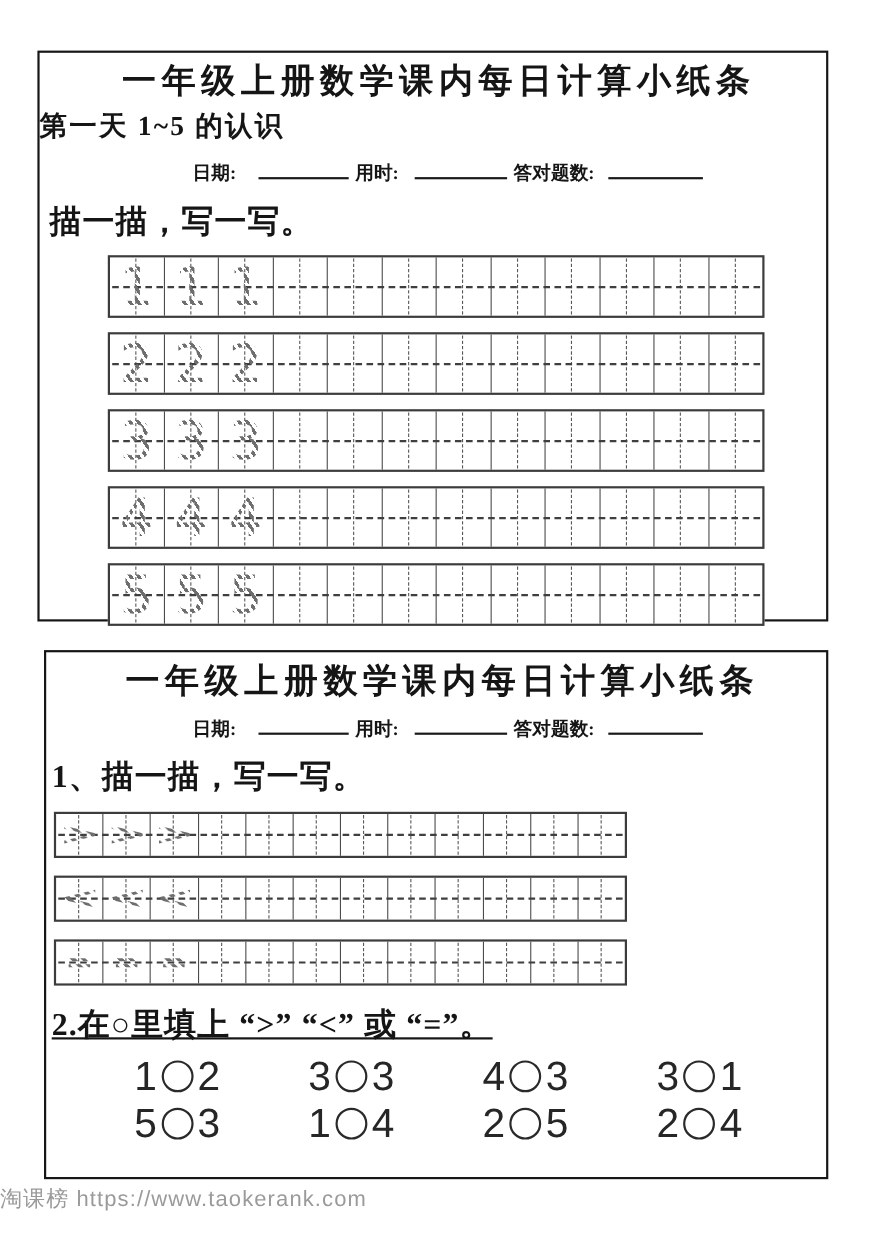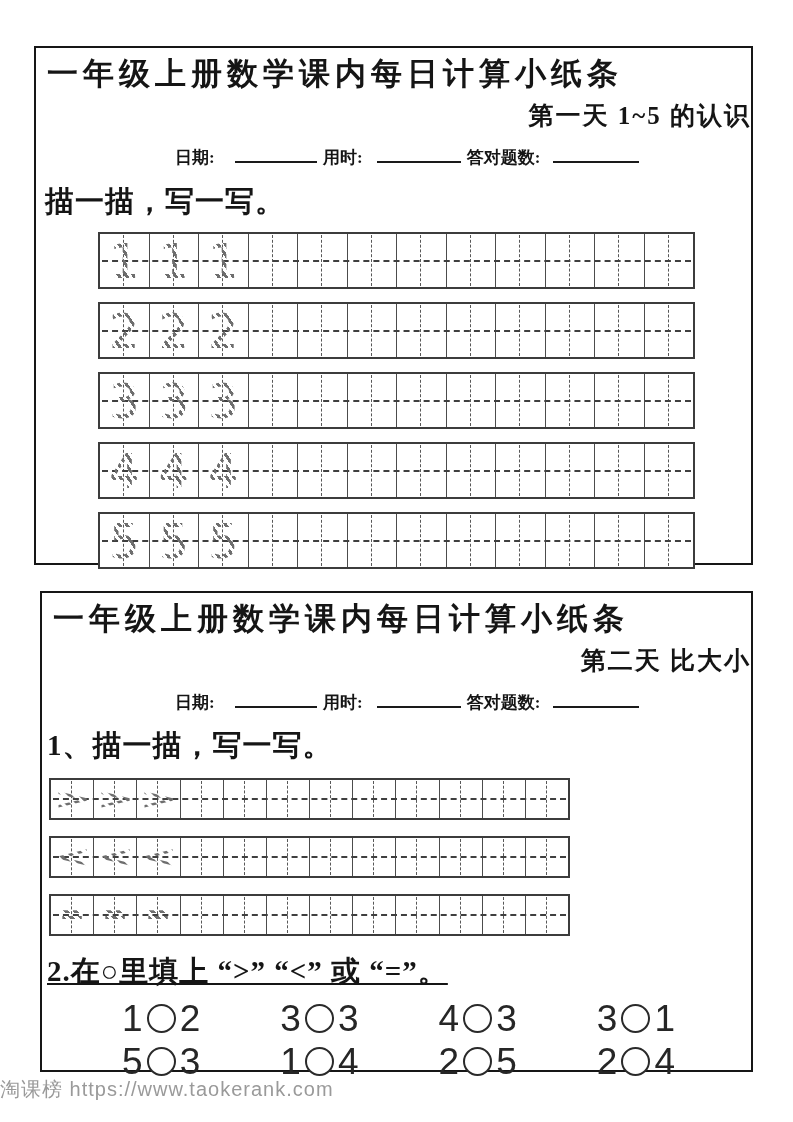--- a/index.html
+++ b/index.html
@@ -6,22 +6,22 @@
   body {
     width:793px; height:1122px; background:#ffffff; position:relative;
     font-family:"Liberation Serif", serif; color:#151515; overflow:hidden;
   }
   .sheet {
     position:absolute; box-sizing:border-box; border:2px solid #161616; background:#fff;
   }
   #sheet1 { left:34px; top:46px;  width:719px; height:519px; }
   #sheet2 { left:40px; top:591px; width:713px; height:481px; }
 
-  .title    { font-size:31px; font-weight:bold; margin-top:9px; letter-spacing:5px; line-height:1.1;padding-left:11px; }
-  .subtitle { text-align:right; font-size:25px; font-weight:bold; margin-top:10px; letter-spacing:2px; line-height:1.2; }
+  .title    { text-align:center; font-size:31px; font-weight:bold; margin-top:9px; letter-spacing:5px; line-height:1.1;padding-left:11px; }
+  .subtitle { text-align:left; font-size:25px; font-weight:bold; margin-top:10px; letter-spacing:2px; line-height:1.2; }
 
   .meta { margin-top:14px; font-size:17px; font-weight:bold; white-space:nowrap; }
   #sheet1 .meta { padding-left:139px; }
   #sheet2 .meta { padding-left:133px; }
   .blank { display:inline-block; height:16px; border-bottom:2px solid #1a1a1a; }
   .blank.b1 { width:82px; margin:0 2px 0 20px; }
   .blank.b2 { width:84px; margin:0 2px 0 14px; }
   .blank.b3 { width:86px; margin:0 0 0 12px; }
 
   .instruction { font-size:29px; font-weight:bold; letter-spacing:1px; }
@@ -186,21 +186,20 @@
         <div class="trace-cell"></div>
         <div class="trace-cell"></div>
         <div class="trace-cell"></div>
         <div class="trace-cell"></div>
       </div>
     </div>
 </div>
 
 <div class="sheet" id="sheet2">
   <div class="title">一年级上册数学课内每日计算小纸条</div>
-  <div class="subtitle">第二天 比大小</div>
   <div class="meta">
     <span>日期:</span><span class="blank b1"></span>
     <span>用时:</span><span class="blank b2"></span>
     <span>答对题数:</span><span class="blank b3"></span>
   </div>
   <div class="instruction instruction1">1、描一描，写一写。</div>
   <div id="s2-rows">
       <div class="trace-row">
         <div class="trace-cell">
           <span class="trace-glyph">&gt;</span>

